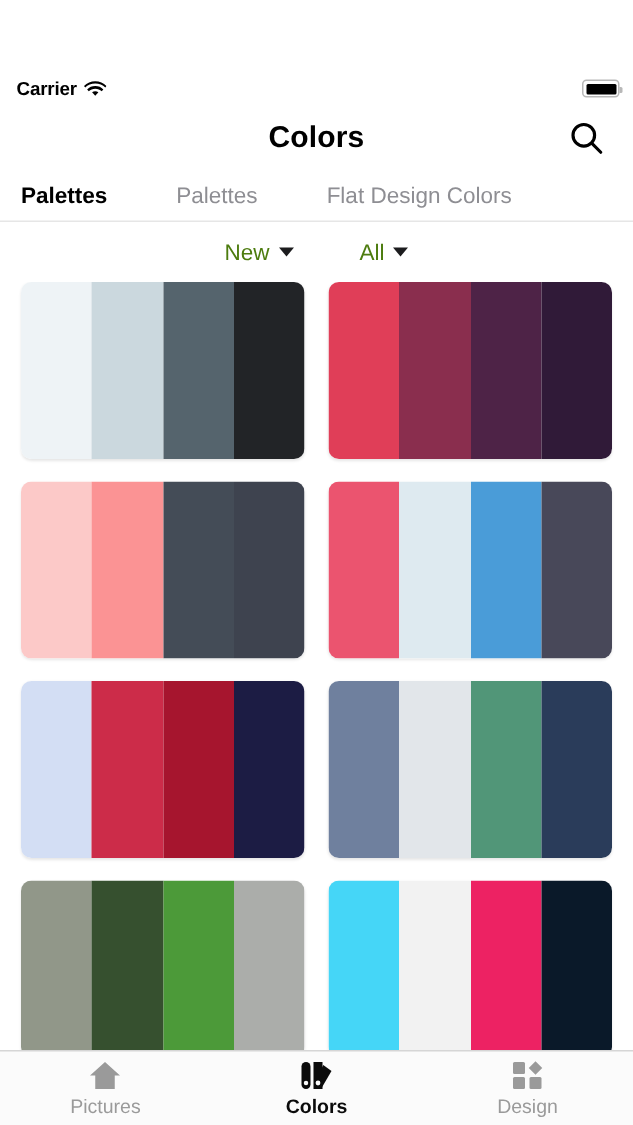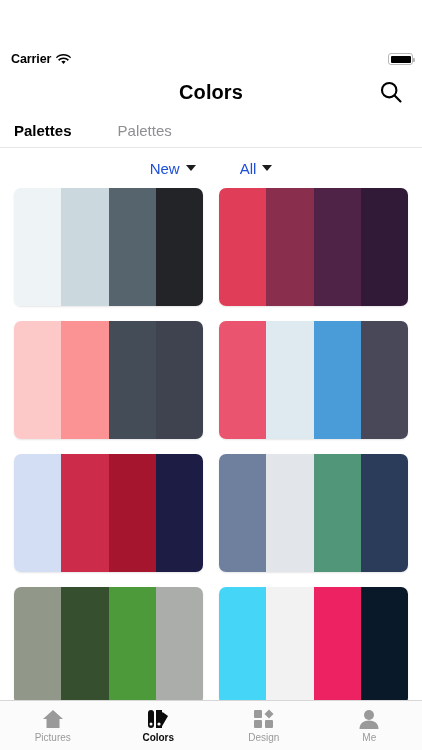--- a/index.html
+++ b/index.html
@@ -73,21 +73,21 @@
   
   .filter-row {
     height:40px;
     display:flex;
     align-items:center;
     justify-content:center;
     gap:44px;
   }
   .filter-btn {
     display:flex; align-items:center; gap:6px;
-    font-size:15px; color:#1d4ed8;
+    font-size:15px; color:#4d7c0f;
     background:none; border:none; cursor:pointer;
     font-family:inherit;
   }
   .caret {
     width:0; height:0;
     border-left:5px solid transparent;
     border-right:5px solid transparent;
     border-top:6px solid #1c1c1e;
   }
 
@@ -125,21 +125,21 @@
     flex:1;
     display:flex;
     flex-direction:column;
     align-items:center;
     justify-content:center;
     gap:2px;
     cursor:pointer;
     color:#9a9a9a;
   }
   .tab-item.active { color:#0b0b0b; }
-  .tab-item .ti-label { font-size:10px; }
+  .tab-item .ti-label { font-size:13px; }
   .tab-item.active .ti-label { font-weight:700; }
   .tab-item .ti-icon { height:22px; display:flex; align-items:center; justify-content:center; }
 </style>
 </head>
 <body>
 
 <div class="status-bar">
   <div class="status-left">
     <span>Carrier</span>
     <span class="wifi-icon">
@@ -165,20 +165,21 @@
       <line x1="15.6" y1="15.6" x2="21.5" y2="21.5" stroke="#000" stroke-width="2.1" stroke-linecap="round"></line>
     </svg>
   </button>
 </div>
 
 <div class="tabs">
   <button class="tab active">Palettes</button>
   <span class="tab-gap-1"></span>
   <button class="tab">Palettes</button>
   <span class="tab-gap-2"></span>
+  <button class="tab">Flat Design Colors</button>
 </div>
 
 <div class="filter-row">
   <button class="filter-btn">
     <span>New</span>
     <span class="caret"></span>
   </button>
   <button class="filter-btn">
     <span>All</span>
     <span class="caret"></span>
@@ -273,22 +274,13 @@
     <span class="ti-icon">
       <svg width="22" height="20" viewBox="0 0 22 20">
         <rect x="1" y="1" width="8" height="8" rx="1" fill="currentColor"></rect>
         <path d="M16 0.5 L20.5 5 L16 9.5 L11.5 5 Z" fill="currentColor"></path>
         <rect x="1" y="11" width="8" height="8" rx="1" fill="currentColor"></rect>
         <rect x="12" y="11" width="8" height="8" rx="1" fill="currentColor"></rect>
       </svg>
     </span>
     <span class="ti-label">Design</span>
   </div>
-  <div class="tab-item">
-    <span class="ti-icon">
-      <svg width="22" height="20" viewBox="0 0 22 20">
-        <circle cx="11" cy="6" r="5" fill="currentColor"></circle>
-        <path d="M1.5 20 C1.5 14.2 5.8 11.5 11 11.5 C16.2 11.5 20.5 14.2 20.5 20 Z" fill="currentColor"></path>
-      </svg>
-    </span>
-    <span class="ti-label">Me</span>
-  </div>
 </div>
 
 </body></html>

